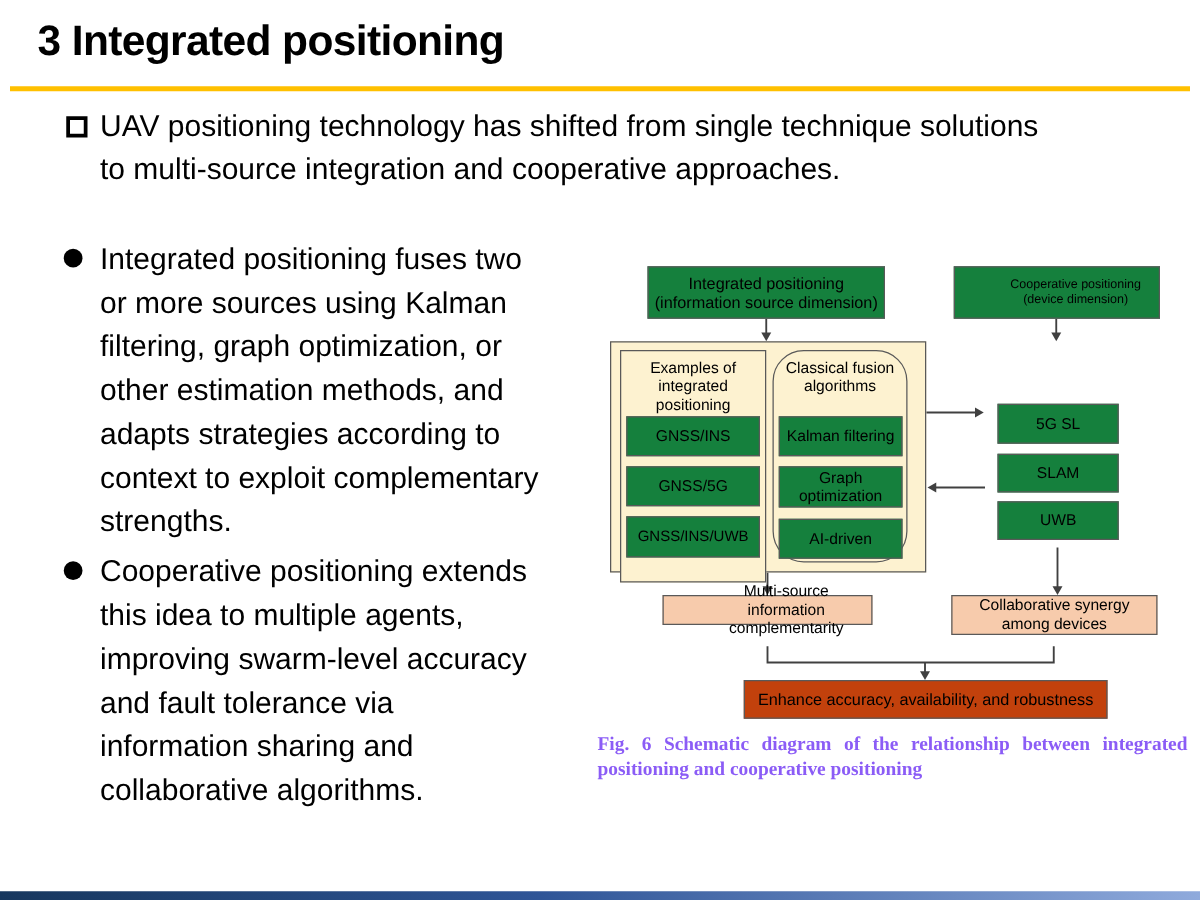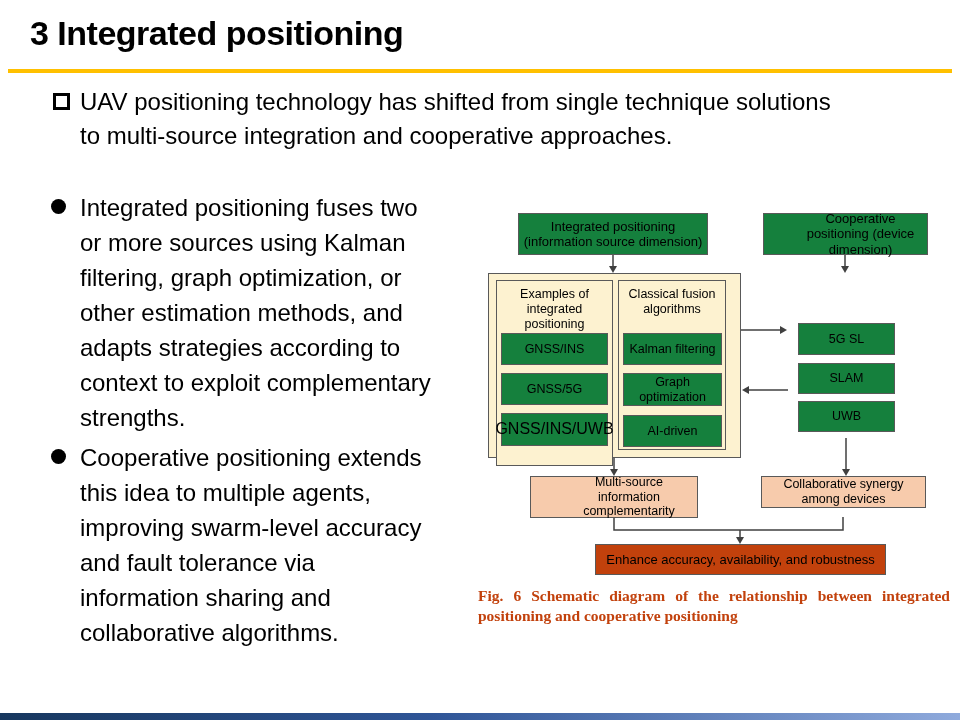--- a/index.html
+++ b/index.html
@@ -42,45 +42,45 @@
     display:flex; align-items:center; justify-content:center; text-align:center;
     font-size:12.5px; line-height:1.18; padding:1px 2px;
   }
   .blue   { background:#15803d; }
   .yellow { background:#fdf2d0; }
   .orange { background:#f7cbac; }
   .green  { background:#c2410c; }
   .titled { align-items:flex-start; padding-top:6px; }
 
   .header-l { left:40px;  top:13px; width:190px; height:42px; font-size:13px; }
-  .header-r { left:285px; top:13px; width:165px; height:42px; font-size:13px;padding-left:32px; }
+  .header-r { left:285px; top:13px; width:165px; height:42px; font-size:10px;padding-left:32px; }
 
   .container-l { left:10px;  top:73px; width:253px; height:185px; }
   .sub-ex      { left:18px;  top:80px; width:117px; height:186px; }
-  .sub-alg     { left:140px; top:80px; width:108px; height:170px; }
+  .sub-alg     { left:140px; top:80px; width:108px; height:170px;border-radius:25px; }
   .container-r { left:310px; top:72px; width:117px; height:166px; }
 
   .ex1 { left:23px; top:133px; width:107px; height:32px; }
   .ex2 { left:23px; top:173px; width:107px; height:32px; }
-  .ex3 { left:23px; top:213px; width:107px; height:33px; font-size:16px; }
+  .ex3 { left:23px; top:213px; width:107px; height:33px; font-size:12px; }
   .al1 { left:145px; top:133px; width:99px; height:32px; }
   .al2 { left:145px; top:173px; width:99px; height:33px; }
   .al3 { left:145px; top:215px; width:99px; height:32px; }
   .tc1 { left:320px; top:123px; width:97px; height:32px; }
   .tc2 { left:320px; top:163px; width:97px; height:31px; }
   .tc3 { left:320px; top:201px; width:97px; height:31px; }
 
-  .out-l  { left:52px;  top:276px; width:168px; height:42px;padding-left:32px; }
+  .out-l  { left:52px;  top:276px; width:168px; height:24px;padding-left:32px; }
   .out-r  { left:283px; top:276px; width:165px; height:32px; }
   .result { left:117px; top:344px; width:291px; height:31px; font-size:13px; }
 
   .fig-caption {
     position:absolute; left:0; top:386px; width:472px;
     font-family:"Liberation Serif","DejaVu Serif",serif; font-weight:bold;
-    font-size:15.5px; line-height:20px; color:#c2410c;
+    font-size:15.5px; line-height:20px; color:#8b5cf6;
     text-align:justify; text-align-last:left;
   }
   .footer-bar {
     position:absolute; left:0; bottom:0; width:960px; height:7px;
     background:linear-gradient(90deg,#17375e 0%,#2f5597 45%,#8faadc 100%);
   }
 </style>
 </head>
 <body>
 

